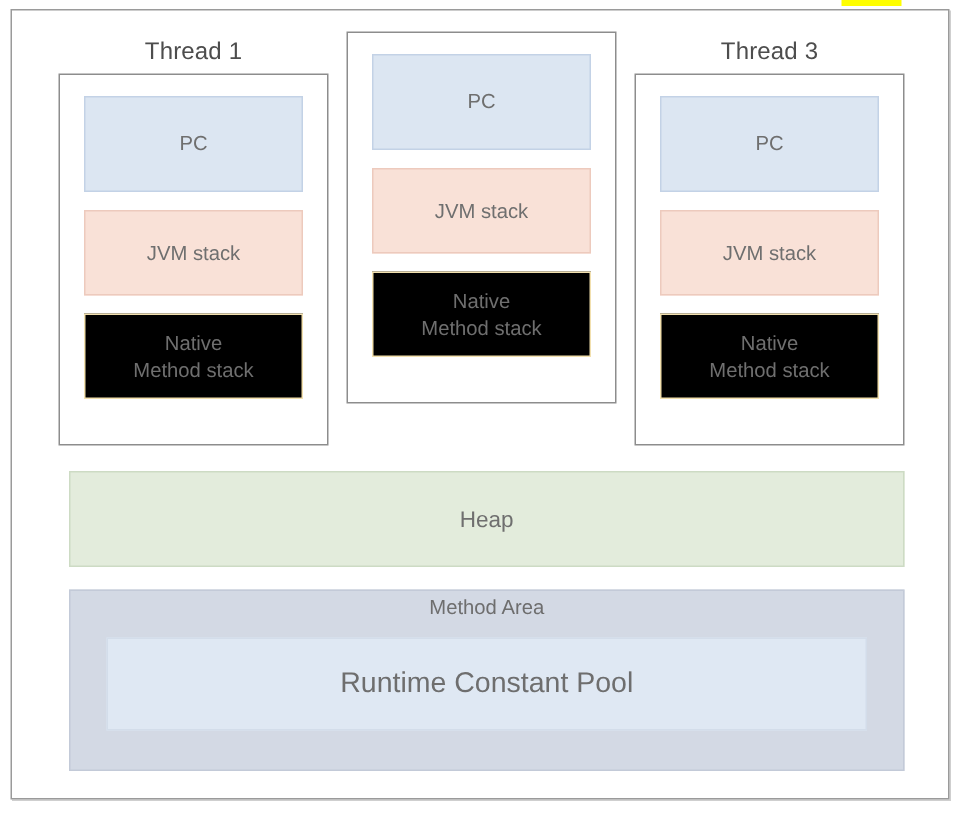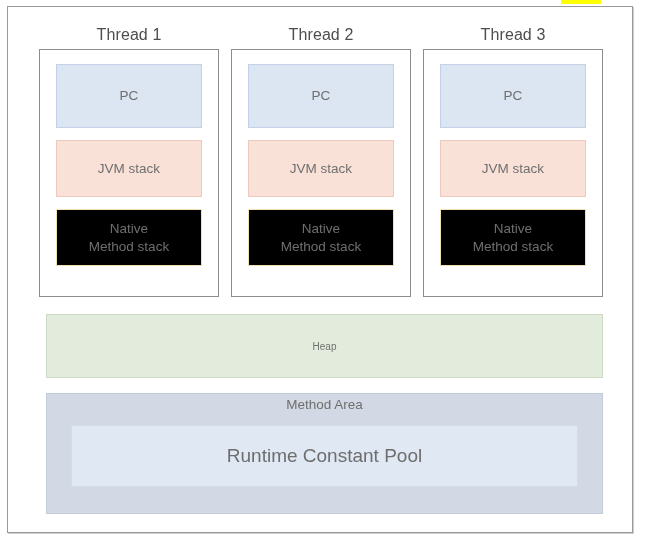--- a/index.html
+++ b/index.html
@@ -106,21 +106,21 @@
     left: 38px;
     top: 307px;
     width: 557px;
     height: 64px;
     box-sizing: border-box;
     background: #e3ecdc;
     border: 1px solid #cddbc4;
     display: flex;
     align-items: center;
     justify-content: center;
-    font-size: 10px;
+    font-size: 15px;
     color: #6f6f6f;
   }
 
   
   .method-area {
     position: absolute;
     left: 38px;
     top: 386px;
     width: 557px;
     height: 121px;
@@ -166,21 +166,20 @@
         <div class="mem-block mem-native">
           <div>
             <span>Native</span>
             <span>Method stack</span>
           </div>
         </div>
       </div>
     </div>
 
     <div class="thread-col">
-      <div class="thread-title">Thread 2</div>
       <div class="thread-box">
         <div class="mem-block mem-pc">PC</div>
         <div class="mem-block mem-jvm">JVM stack</div>
         <div class="mem-block mem-native">
           <div>
             <span>Native</span>
             <span>Method stack</span>
           </div>
         </div>
       </div>

